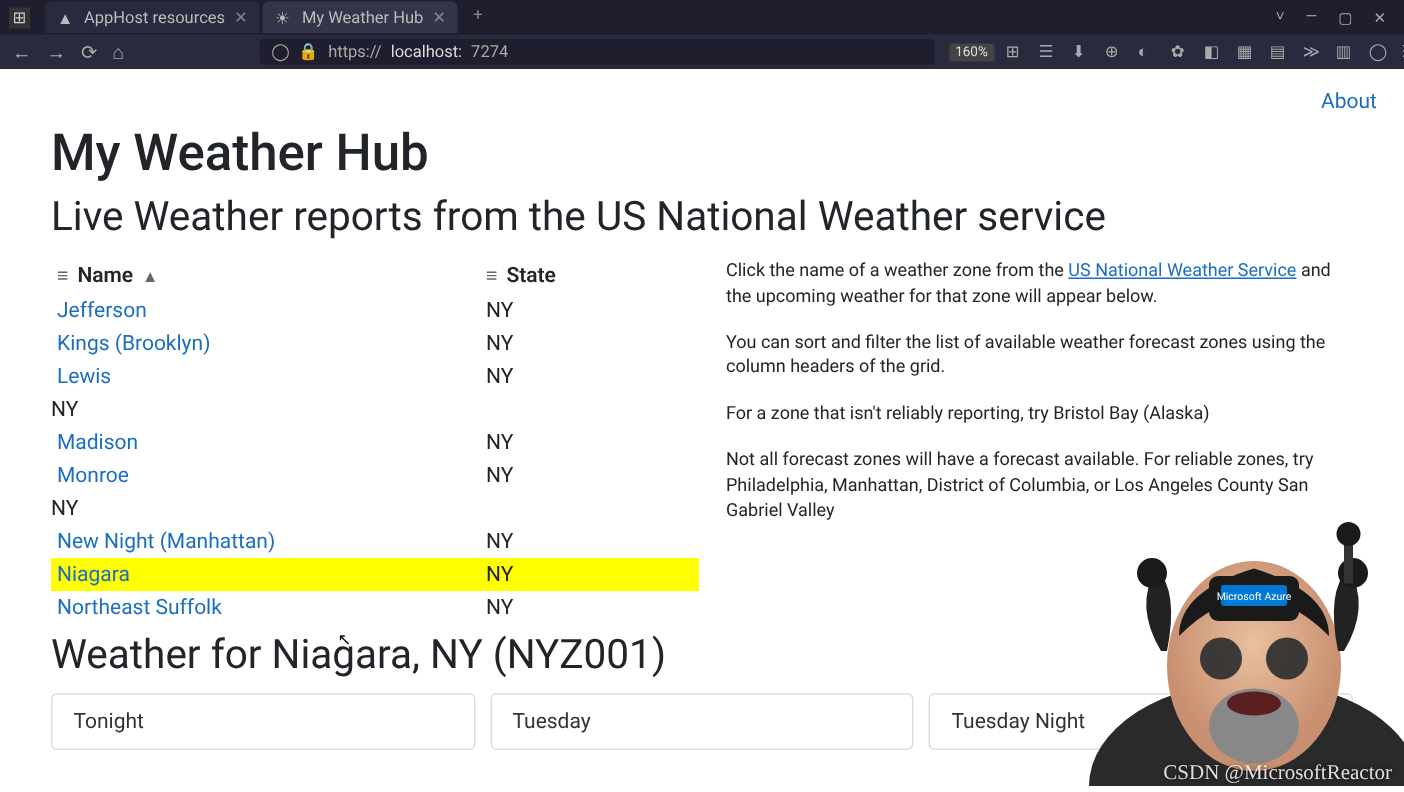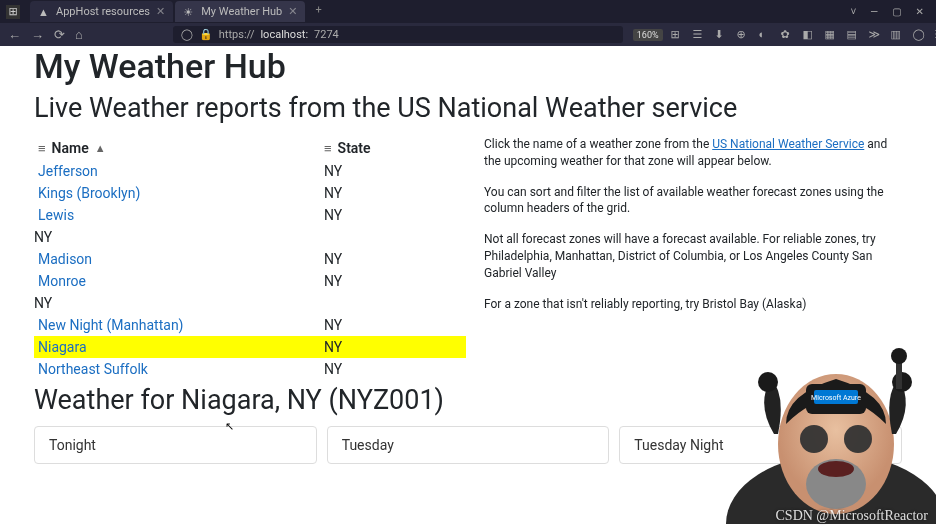--- a/index.html
+++ b/index.html
@@ -209,20 +209,23 @@
     <span class="ext-icon">▦</span>
     <span class="ext-icon">▤</span>
     <span class="ext-icon">≫</span>
     <span class="ext-icon">▥</span>
     <span class="ext-icon">◯</span>
     <span class="ext-icon">☰</span>
   </div>
 </div>
 
 <div class="page">
+  <div class="top-nav">
+    <a>About</a>
+  </div>
   <div class="content">
     <h1>My Weather Hub</h1>
     <h2 class="subtitle">Live Weather reports from the US National Weather service</h2>
 
     <div class="main-row">
       <div class="grid-col">
         <div class="grid-header">
           <div class="col-name-h">
             <span class="menu-icon">≡</span>
             <span>Name</span>
@@ -273,22 +276,22 @@
               <div class="cell-state">NY</div>
             </div>
           </div>
       </div>
 
       <div class="info-col">
         <p>
           <span>Click the name of a weather zone from the </span><a>US National Weather Service</a><span> and the upcoming weather for that zone will appear below.</span>
         </p>
         <p>You can sort and filter the list of available weather forecast zones using the column headers of the grid.</p>
+        <p>For a zone that isn't reliably reporting, try Bristol Bay (Alaska)</p>
         <p>Not all forecast zones will have a forecast available. For reliable zones, try Philadelphia, Manhattan, District of Columbia, or Los Angeles County San Gabriel Valley</p>
-        <p>For a zone that isn't reliably reporting, try Bristol Bay (Alaska)</p>
       </div>
     </div>
 
     <h2 class="detail">Weather for Niagara, NY (NYZ001)</h2>
 
     <div class="forecast-row" id="forecast-row">
         <div class="forecast-card">Tonight</div>
         <div class="forecast-card">Tuesday</div>
         <div class="forecast-card">Tuesday Night</div>
       </div>

